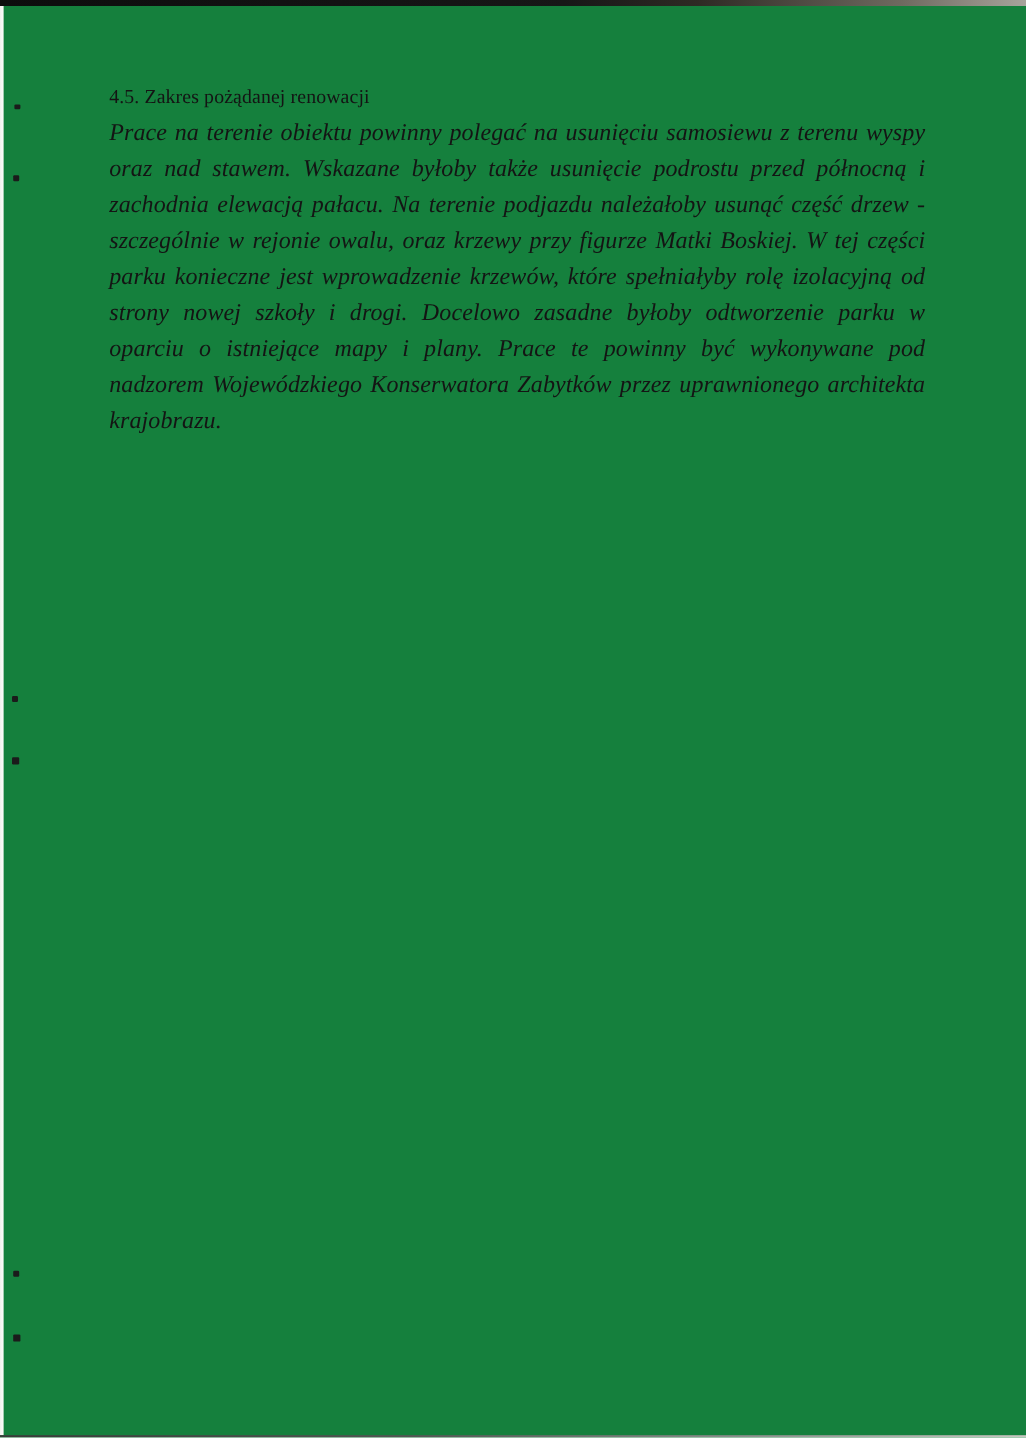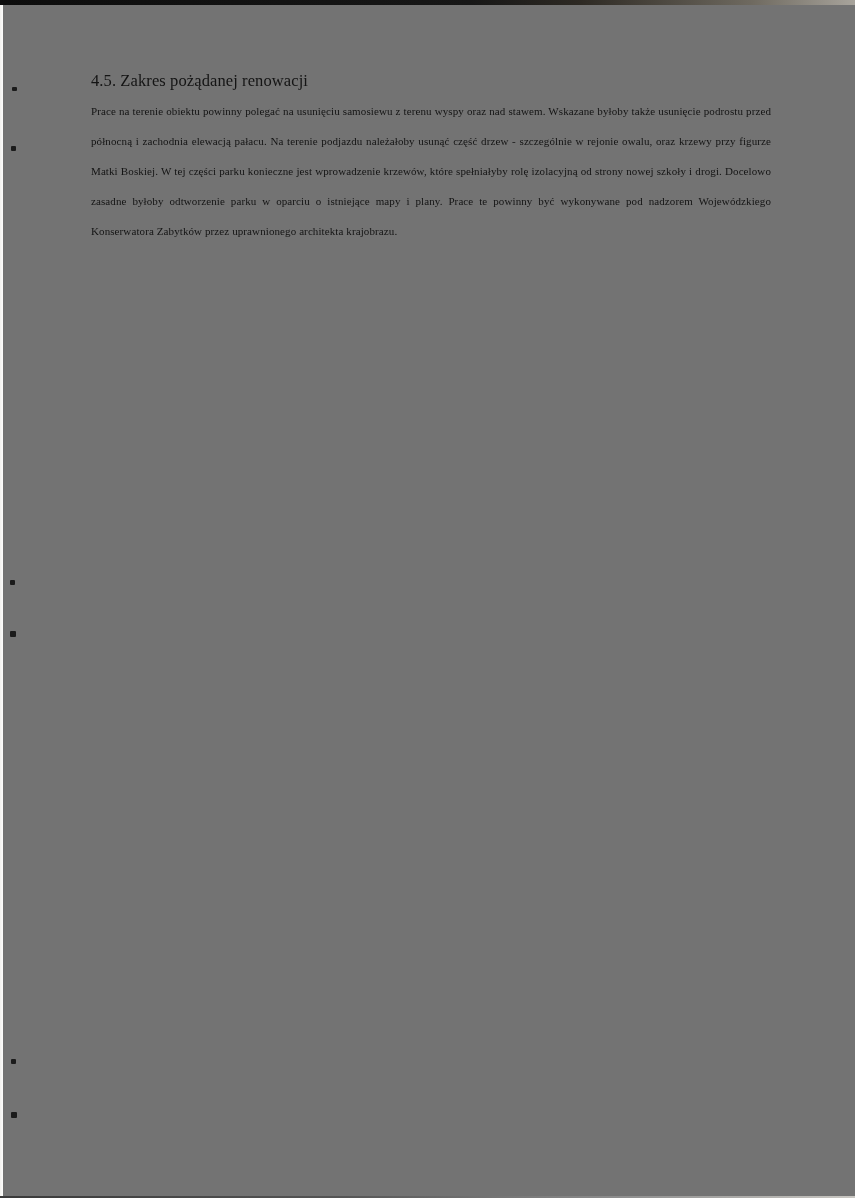--- a/index.html
+++ b/index.html
@@ -4,21 +4,21 @@
 <style>
   html, body {
     margin: 0;
     padding: 0;
     background: #ffffff;
   }
   .page {
     position: relative;
     width: 855px;
     height: 1198px;
-    background: #737373;
+    background: #15803d;
     overflow: hidden;
     font-family: "Liberation Serif", "DejaVu Serif", serif;
     color: #141414;
   }
   
   .scan-edge-top {
     position: absolute;
     top: 0;
     left: 0;
     width: 855px;
@@ -57,26 +57,27 @@
     width: 680px;
   }
   .heading {
     font-size: 16.5px;
     line-height: 30px;
     text-align: left;
     margin: 0 0 0 0;
     letter-spacing: 0.1px;
   }
   .body-paragraph {
-    font-size: 11px;
+    font-size: 20px;
     line-height: 30px;
     text-align: justify;
     text-justify: inter-word;
     margin: 0;
     letter-spacing: 0.1px;
+    font-style: italic;
   }
 </style>
 </head>
 <body>
 
 <div class="page">
 
   <div class="scan-edge-top"></div>
   <div class="scan-edge-left"></div>
   <div class="scan-edge-bottom"></div>

